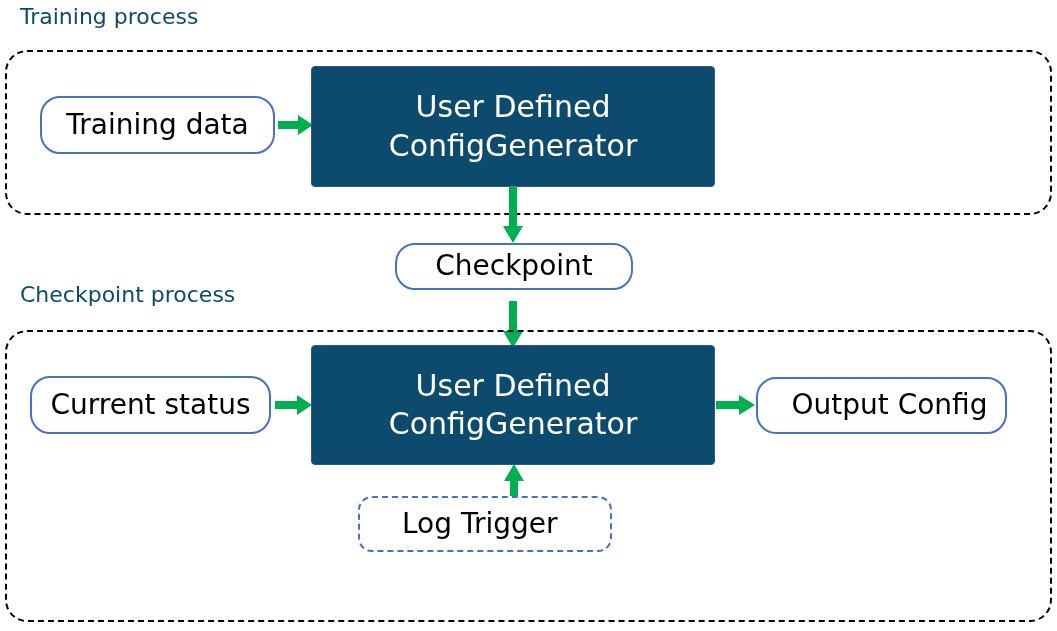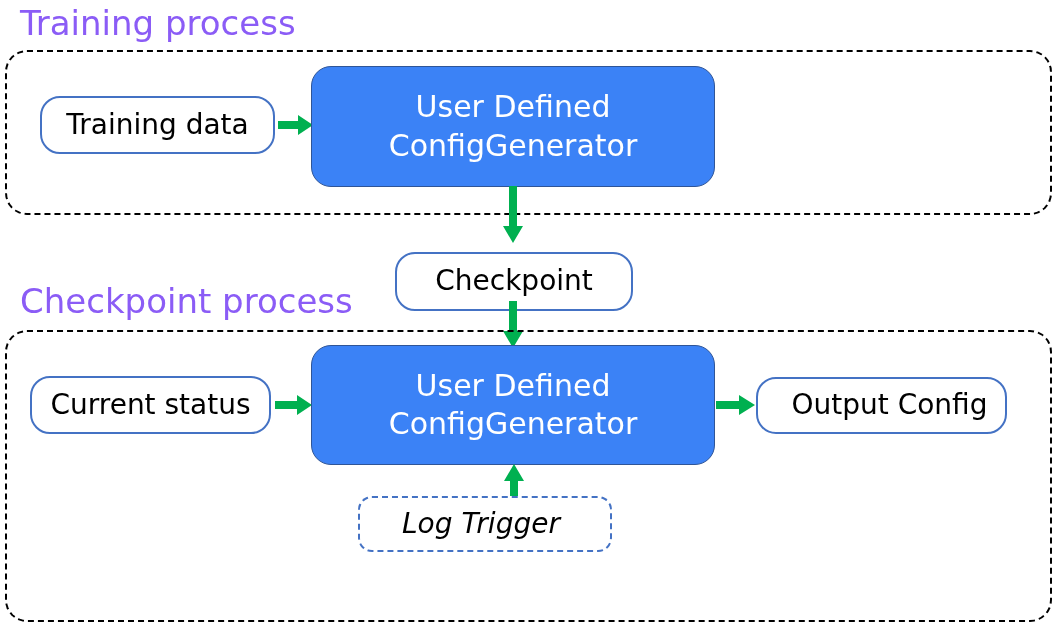--- a/index.html
+++ b/index.html
@@ -19,22 +19,22 @@
   
   .group-box {
     position: absolute;
     border: 2.5px dashed #000000;
     border-radius: 22px;
     box-sizing: border-box;
     background: transparent;
   }
   .group-title {
     position: absolute;
-    font-size: 34px;
-    color: #8b5cf6;
+    font-size: 22px;
+    color: #0c4a6e;
     line-height: 1;
     white-space: nowrap;
   }
 
   
   .node {
     position: absolute;
     box-sizing: border-box;
     background: #ffffff;
     border: 2px solid #4472C4;
@@ -45,23 +45,23 @@
     color: #000000;
     font-size: 28px;
     line-height: 1.15;
     white-space: nowrap;
   }
 
   
   .node-blue {
     position: absolute;
     box-sizing: border-box;
-    background: #3b82f6;
+    background: #0c4a6e;
     border: 1.5px solid #2F5597;
-    border-radius: 20px;
+    border-radius: 4px;
     display: flex;
     flex-direction: column;
     align-items: center;
     justify-content: center;
     color: #ffffff;
     font-size: 30px;
     line-height: 1.28;
     white-space: nowrap;
   }
 
@@ -71,21 +71,20 @@
     box-sizing: border-box;
     background: #ffffff;
     border: 2.5px dashed #4472C4;
     border-radius: 14px;
     display: flex;
     align-items: center;
     color: #000000;
     font-size: 28px;
     line-height: 1.15;
     white-space: nowrap;
-    font-style: italic;
   }
 
   
   .arrow {
     position: absolute;
   }
   .arrow svg { display: block; overflow: visible; }
 </style>
 </head>
 <body>
@@ -108,21 +107,21 @@
     <span>User Defined</span>
     <span>ConfigGenerator</span>
   </div>
 
   <div class="arrow" style="left:501px; top:186px;">
     <svg width="24" height="58" viewBox="0 0 24 58">
       <path d="M8 0 H16 V40 H22 L12 57 L2 40 H8 Z" fill="#00B050"></path>
     </svg>
   </div>
 
-  <div class="node" style="left:395px; top:243px; width:238px; height:59px;margin-top:9px;">Checkpoint</div>
+  <div class="node" style="left:395px; top:243px; width:238px; height:47px;">Checkpoint</div>
 
   <div class="arrow" style="left:501px; top:301px;">
     <svg width="24" height="48" viewBox="0 0 24 48">
       <path d="M8 0 H16 V30 H22 L12 47 L2 30 H8 Z" fill="#00B050"></path>
     </svg>
   </div>
 
   <div class="group-title" style="left:20px; top:284px;">Checkpoint process</div>
 
   <div class="group-box" style="left:5px; top:330px; width:1047px; height:292px;"></div>

